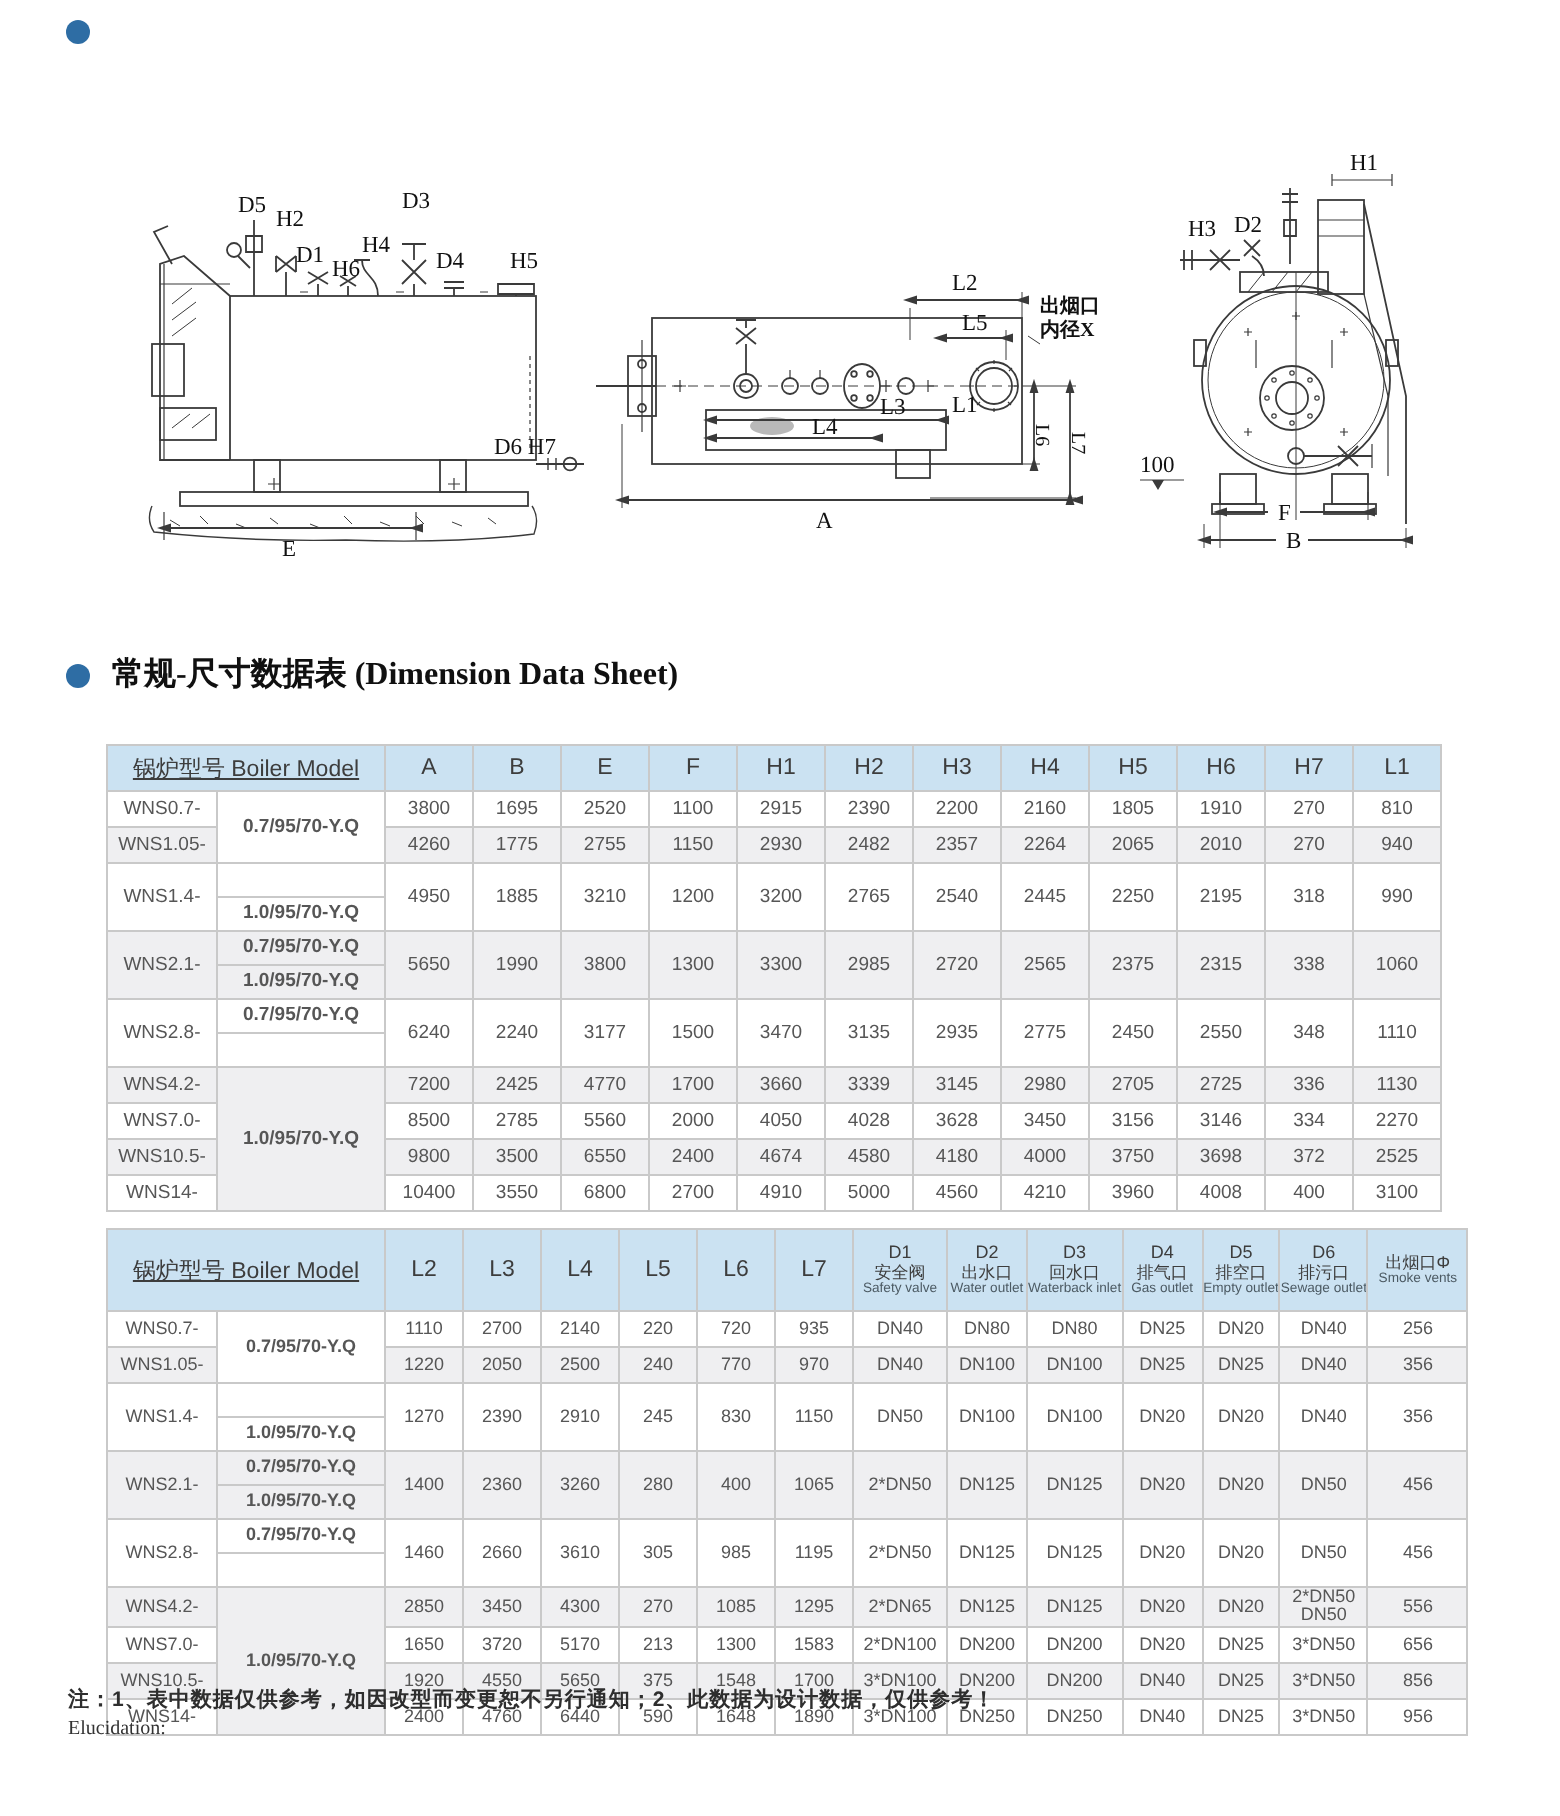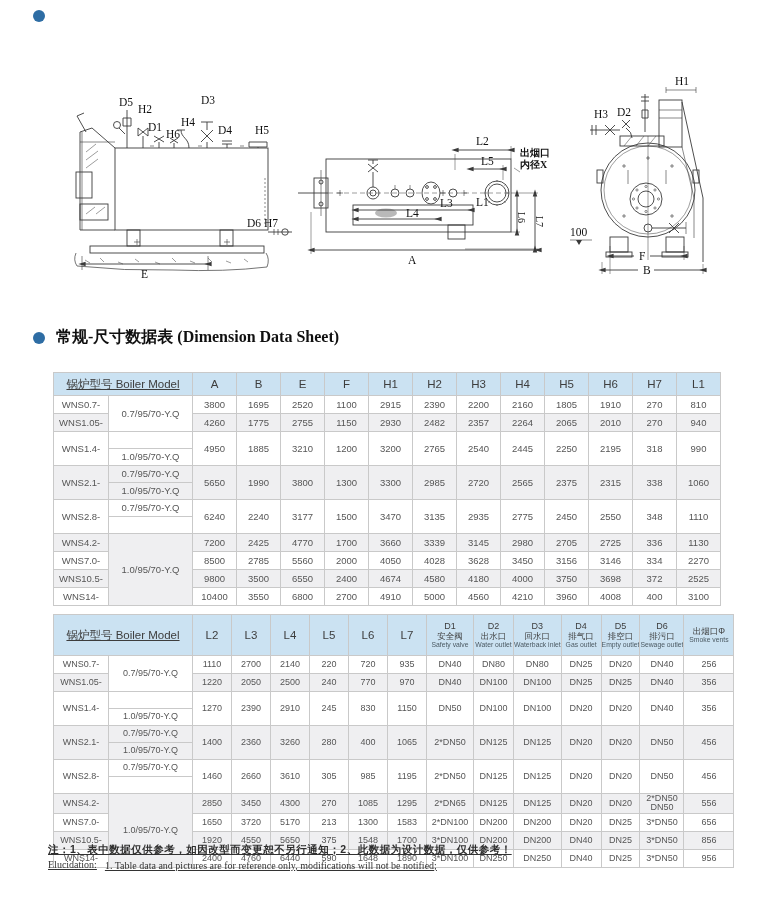--- a/index.html
+++ b/index.html
@@ -40,29 +40,29 @@
     font-weight:normal; font-size:11.5px; height:22px;
   }
   #table2 thead th { height:40px; }
   th.model-h { font-size:10px; font-weight:bold; color:#3a3a3a;text-decoration:underline; }
   .h-code { font-size:9px;  line-height:10px; }
   .h-cn   { font-size:8.5px; line-height:10px; }
   .h-en   { font-size:6.8px; line-height:8px; color:#4c5a63; white-space:nowrap; }
   table.dim-table td { height:17px; font-size:9.5px; color:#565656; white-space:pre-line; line-height:1.05; }
   #table2 td { font-size:9px; }
   td.model-cell { font-size:9.5px; color:#4e4e4e; }
-  td.spec-cell  { font-size:9px; color:#4e4e4e; }
+  td.spec-cell  { font-size:9px; color:#4e4e4e;font-weight:bold; }
   tr.tall td { height:32px; }
   tr.alt td { background:var(--row-alt-bg,#efeff1); }
   td.spec-cell.split { padding:0; }
   .split .half { height:16px; display:flex; align-items:center; justify-content:center; }
   tr.tall .split .half { height:16px; }
   .split .half.bot { border-top:1px solid #c9c9c9; }
 
-  .notes { position:absolute; left:48px; top:843px;text-decoration:underline; }
+  .notes { position:absolute; left:34px; top:843px; }
   .note-cn { font-size:10.5px; font-weight:bold; color:#2e2e2e; letter-spacing:0.5px; }
   .note-en-row { display:flex; margin-top:2px; font-family:"Liberation Serif","DejaVu Serif",serif; font-size:10px; color:#333; }
   .note-en-label { margin-right:8px; }
   .en-lines div { line-height:13px; }
 </style>
 </head>
 <body>
 
 <div class="section-header" id="hdr1">
   <span class="bullet"></span>
@@ -672,16 +672,15 @@
         </tr>
       </tbody>
     </table>
   </div>
 
 <div class="notes">
   <div class="note-cn">注：1、表中数据仅供参考，如因改型而变更恕不另行通知；2、此数据为设计数据，仅供参考！</div>
   <div class="note-en-row">
     <span class="note-en-label">Elucidation:</span>
     <div class="en-lines">
-      <div>1. Table data and pictures are for reference only, modifications will not be notified;</div>
     </div>
   </div>
 </div>
 
 </body></html>

